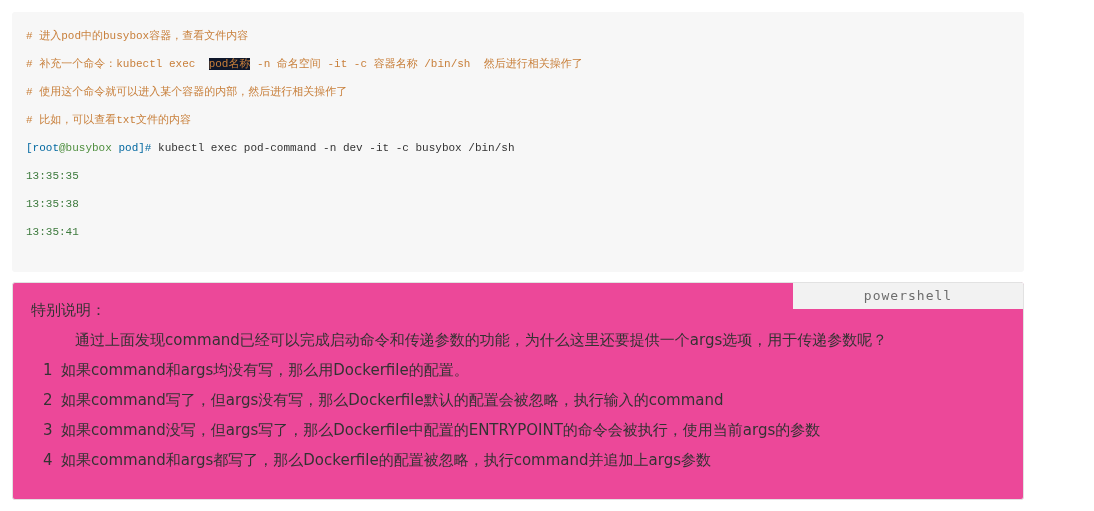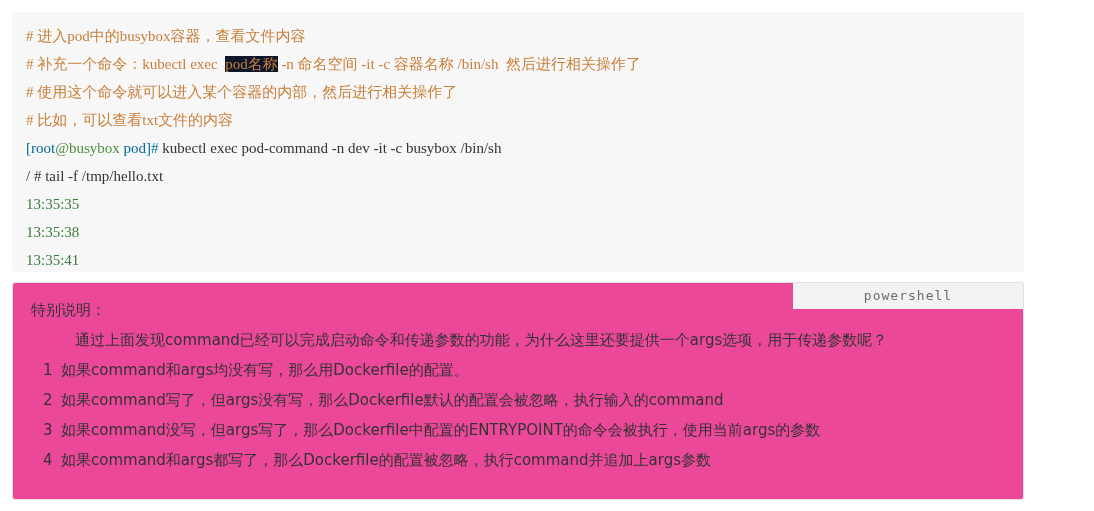--- a/index.html
+++ b/index.html
@@ -26,22 +26,22 @@
     top: 12px;
     width: 1012px;
     height: 260px;
     background: #f7f7f7;
     border-radius: 3px;
     box-sizing: border-box;
     padding: 10px 14px 0 14px;
     overflow: hidden;
   }
   .code-line {
-    font-family: Liberation Serif, serif;
-    font-size: 15px;
+    font-family: Liberation Mono, monospace;
+    font-size: 11px;
     line-height: 28px;
     white-space: pre;
     color: #333333;
   }
   .c-comment { color: #c87f3a; }
   .c-prompt  { color: #0369a1; }
   .c-at      { color: #4f8f3f; }
   .c-plain   { color: #333333; }
   .c-time    { color: #3d7a3d; }
   .hl {
@@ -115,21 +115,20 @@
     <div class="code-line c-comment"># 进入pod中的busybox容器，查看文件内容</div>
 
     <div class="code-line"><span class="c-comment"># 补充一个命令：kubectl exec  </span><span class="c-comment hl">pod名称</span><span class="c-comment"> -n 命名空间 -it -c 容器名称 /bin/sh  然后进行相关操作了</span></div>
 
     <div class="code-line c-comment"># 使用这个命令就可以进入某个容器的内部，然后进行相关操作了</div>
 
     <div class="code-line c-comment"># 比如，可以查看txt文件的内容</div>
 
     <div class="code-line"><span class="c-prompt">[root</span><span class="c-at">@busybox</span><span class="c-prompt"> pod]# </span><span class="c-plain">kubectl exec pod-command -n dev -it -c busybox /bin/sh</span></div>
 
-    <div class="code-line"><span class="c-plain">/ # </span><span class="c-plain">tail -f /tmp/hello.txt</span></div>
 
     <div class="code-line c-time">13:35:35</div>
     <div class="code-line c-time">13:35:38</div>
     <div class="code-line c-time">13:35:41</div>
   </div>
 
   <div class="note-block">
 
     <div class="lang-tag">powershell</div>
 

